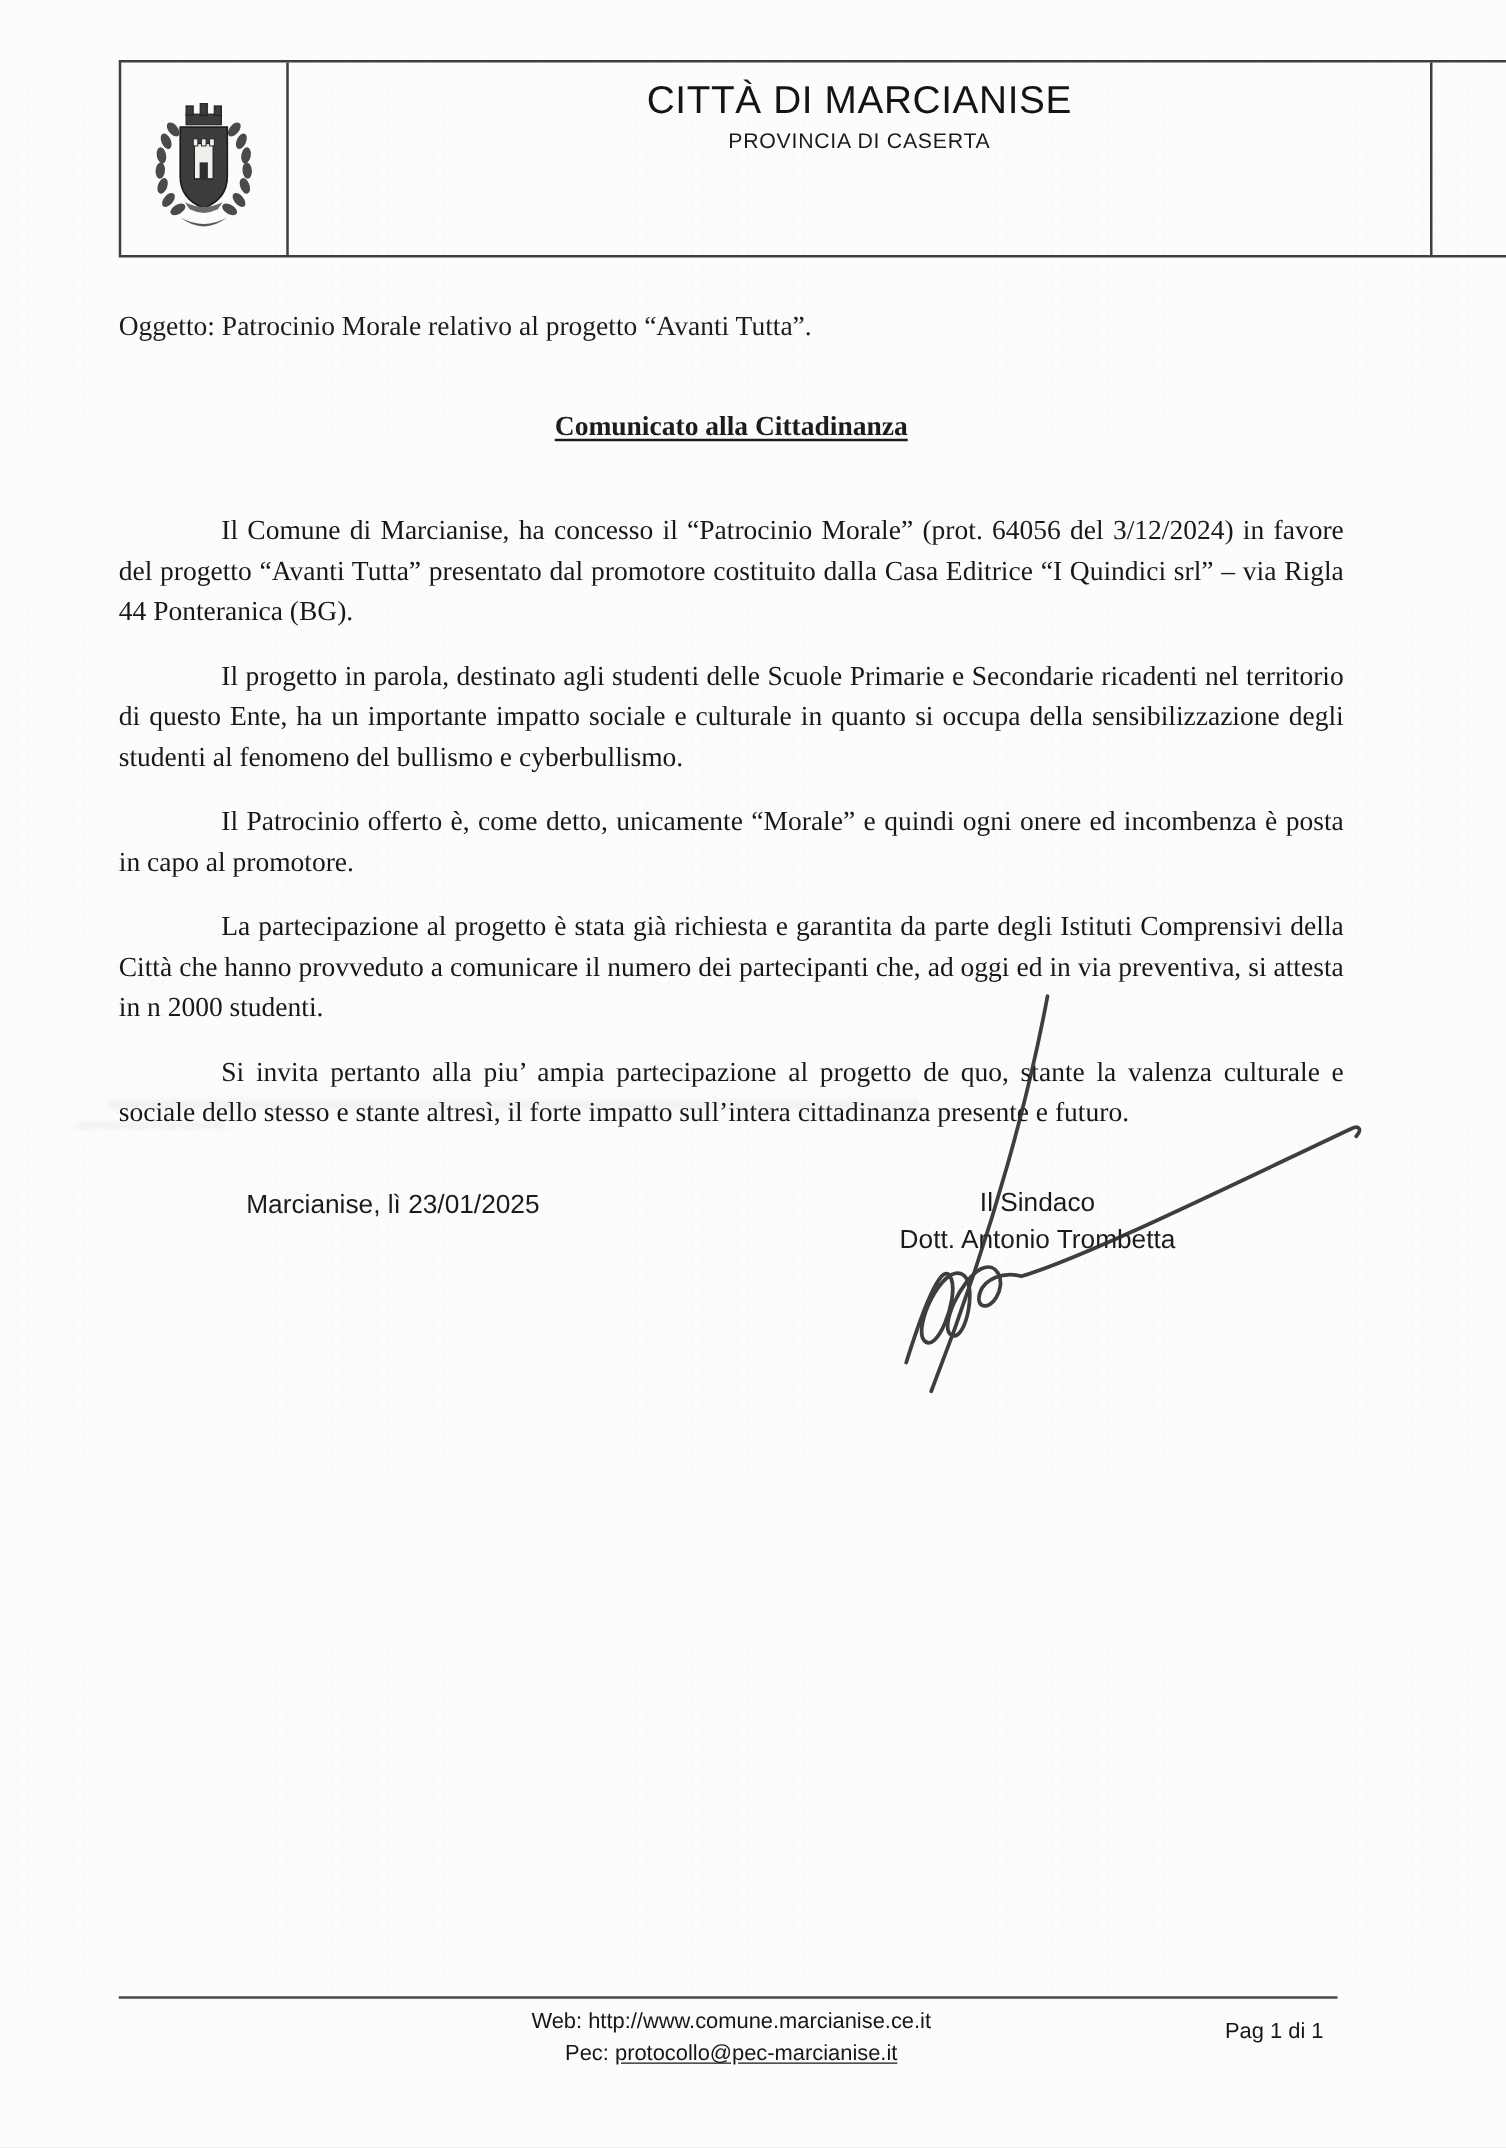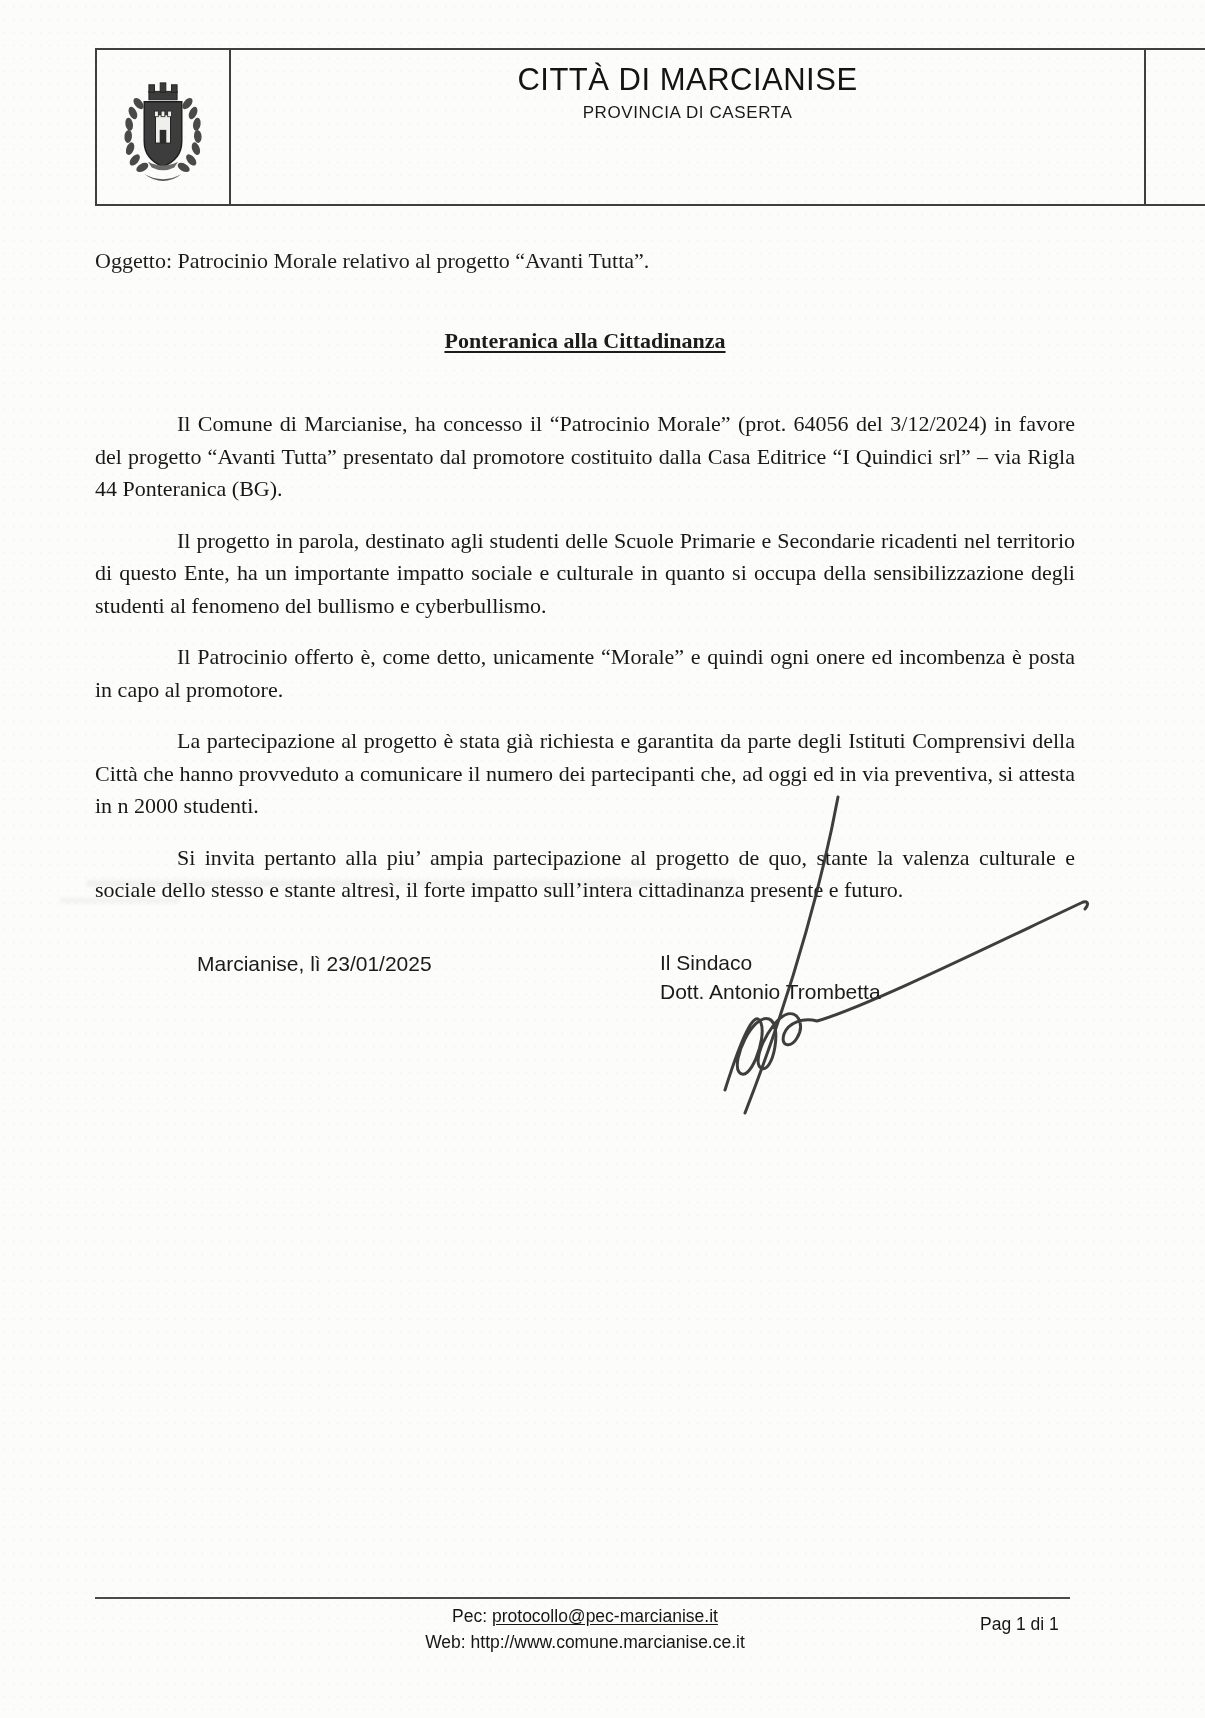--- a/index.html
+++ b/index.html
@@ -50,21 +50,21 @@
     font-size:22px;line-height:32.5px;
     text-align:justify;text-indent:82px;
     color:#181818;
   }
   
   .date-line{
     position:absolute;left:197px;top:952px;
     font-family:"Liberation Sans",sans-serif;font-size:21px;color:#1b1b1b;
   }
   .sig-block{
-    position:absolute;left:660px;top:948px;width:340px;text-align:left;
+    position:absolute;left:660px;top:948px;width:340px;text-align:center;
     font-family:"Liberation Sans",sans-serif;font-size:21px;line-height:29px;color:#1b1b1b;
   }
   .sig-ink{position:absolute;left:695px;top:785px;pointer-events:none;}
   
   .smudge1{position:absolute;left:86px;top:880px;width:650px;height:7px;
     background:rgba(60,60,60,0.06);filter:blur(1.5px);border-radius:4px;}
   .smudge2{position:absolute;left:60px;top:898px;width:120px;height:5px;
     background:rgba(60,60,60,0.05);filter:blur(1.5px);}
   
   .footer-rule{position:absolute;left:95px;top:1597px;width:975px;border-top:2px solid #4a4a4a;}
@@ -132,21 +132,21 @@
     <div class="cell-title">
       <div class="hdr-title">CITTÀ DI MARCIANISE</div>
       <div class="hdr-sub">PROVINCIA DI CASERTA</div>
     </div>
     <div class="cell-right"></div>
   </div>
 
   <div class="subject">Oggetto: Patrocinio Morale relativo al progetto “Avanti Tutta”.</div>
 
   <div class="heading">
-    <span>Ponteranica alla Cittadinanza</span>
+    <span>Comunicato alla Cittadinanza</span>
   </div>
 
   <div class="body-text">
     <p>Il Comune di Marcianise, ha concesso il “Patrocinio Morale” (prot. 64056 del 3/12/2024) in favore del progetto “Avanti Tutta” presentato dal promotore costituito dalla Casa Editrice “I Quindici srl” – via Rigla 44 Ponteranica (BG).</p>
     <p>Il progetto in parola, destinato agli studenti delle Scuole Primarie e Secondarie ricadenti nel territorio di questo Ente, ha un importante impatto sociale e culturale in quanto si occupa della sensibilizzazione degli studenti al fenomeno del bullismo e cyberbullismo.</p>
     <p>Il Patrocinio offerto è, come detto, unicamente “Morale” e quindi ogni onere ed incombenza è posta in capo al promotore.</p>
     <p>La partecipazione al progetto è stata già richiesta e garantita da parte degli Istituti Comprensivi della Città che hanno provveduto a comunicare il numero dei partecipanti che, ad oggi ed in via preventiva, si attesta in n 2000 studenti.</p>
     <p>Si invita pertanto alla piu’ ampia partecipazione al progetto de quo, stante la valenza culturale e sociale dello stesso e stante altresì, il forte impatto sull’intera cittadinanza presente e futuro.</p>
   </div>
 
@@ -172,18 +172,18 @@
                C 103 224, 110 240, 102 253
                C 96 263, 85 262, 89 249
                C 93 238, 108 232, 122 236
                C 170 222, 280 168, 386 118
                C 392 115, 395 118, 390 124"></path>
     </g>
   </svg>
 
   <div class="footer-rule"></div>
   <div class="footer-text">
+    <div><span>Web: </span><span>http://www.comune.marcianise.ce.it</span></div>
     <div><span>Pec: </span><span class="u">protocollo@pec-marcianise.it</span></div>
-    <div><span>Web: </span><span>http://www.comune.marcianise.ce.it</span></div>
   </div>
   <div class="page-indicator">Pag 1 di 1</div>
 
 </div>
 
 </body></html>

